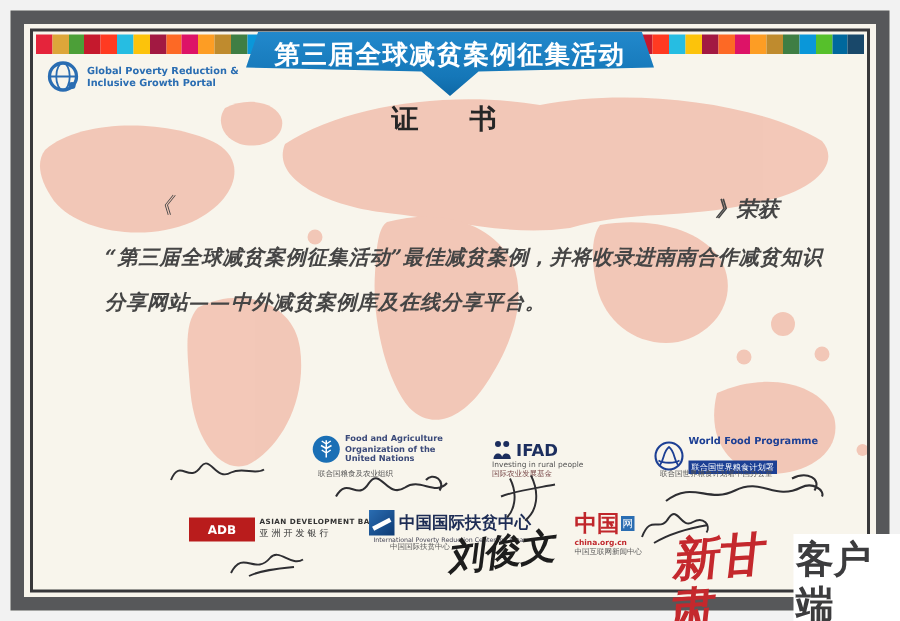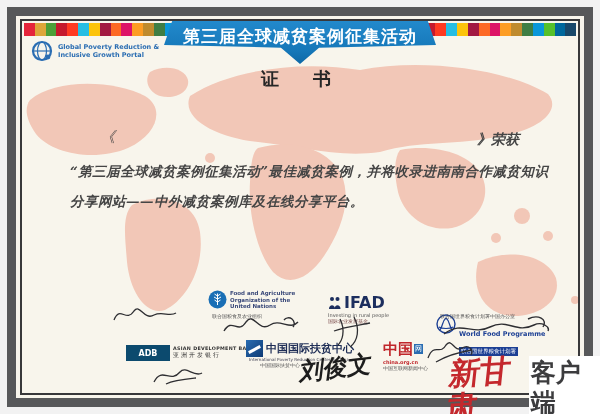--- a/index.html
+++ b/index.html
@@ -34,24 +34,24 @@
   .brc{position:absolute;left:477px;top:131px;font-size:14px;font-weight:bold;z-index:4;font-family:Liberation Serif, serif;}
   .body1{position:absolute;left:70px;top:163px;font-size:13.5px;font-weight:bold;z-index:4;letter-spacing:.5px;}
   .body2{position:absolute;left:70px;top:193px;font-size:13.5px;font-weight:bold;z-index:4;letter-spacing:.5px;}
   .body3{position:absolute;left:98px;top:224px;font-size:13.5px;font-weight:bold;z-index:4;letter-spacing:.5px;}
   
   .org{position:absolute;z-index:4;}
   .row{display:flex;align-items:center;}
   .tiny{font-size:5.5px;color:#3b4a7a;line-height:6.5px;font-weight:bold;}
   .tiny2{font-size:5px;color:#555;line-height:6px;}
   .wb-label{font-size:8px;font-weight:bold;color:#3c3c50;margin-left:4px;}
-  .ifad-abbr{font-size:16px;font-weight:900;color:#1c2e5e;margin-left:3px;}
-  .wfp-name{font-size:6.5px;font-weight:900;color:#1c3f94;margin-top:40px;}
+  .ifad-abbr{font-size:11px;font-weight:900;color:#1c2e5e;margin-left:3px;}
+  .wfp-name{font-size:6.5px;font-weight:900;color:#1c3f94;}
   .wfp-box{display:inline-block;background:#1c3f94;color:#fff;font-size:5.5px;padding:1px 2px;margin-top:1px;}
-  .adb-box{width:44px;height:16px;background:#0c4a6e;color:#fff;font-size:8px;font-weight:900;
+  .adb-box{width:44px;height:16px;background:#b91c1c;color:#fff;font-size:8px;font-weight:900;
            display:flex;align-items:center;justify-content:center;}
   .adb-en{font-size:4.8px;color:#333;font-weight:bold;letter-spacing:.3px;}
   .adb-cn{font-size:6px;color:#333;letter-spacing:2px;}
   .iprcc-sq{width:17px;height:17px;background:linear-gradient(135deg,#2a6db2,#0d3a74);position:relative;}
   .iprcc-sq::after{content:"";position:absolute;left:2px;top:8px;width:13px;height:3px;background:#fff;transform:rotate(-28deg);}
   .iprcc-cn{font-family:"DejaVu Serif","Liberation Serif",serif;font-size:11px;font-weight:900;color:#1d2c55;margin-left:3px;white-space:nowrap;}
   .iprcc-en{font-size:4.2px;color:#445;margin-left:3px;}
   .sig-text{position:absolute;font-family:"DejaVu Serif","Liberation Serif",serif;font-style:italic;font-weight:bold;
             font-size:24px;color:#1d1d1d;transform:rotate(-7deg);white-space:nowrap;z-index:5;}
   .cn-red{font-family:"DejaVu Serif","Liberation Serif",serif;font-size:15px;font-weight:900;color:#c0262b;}

